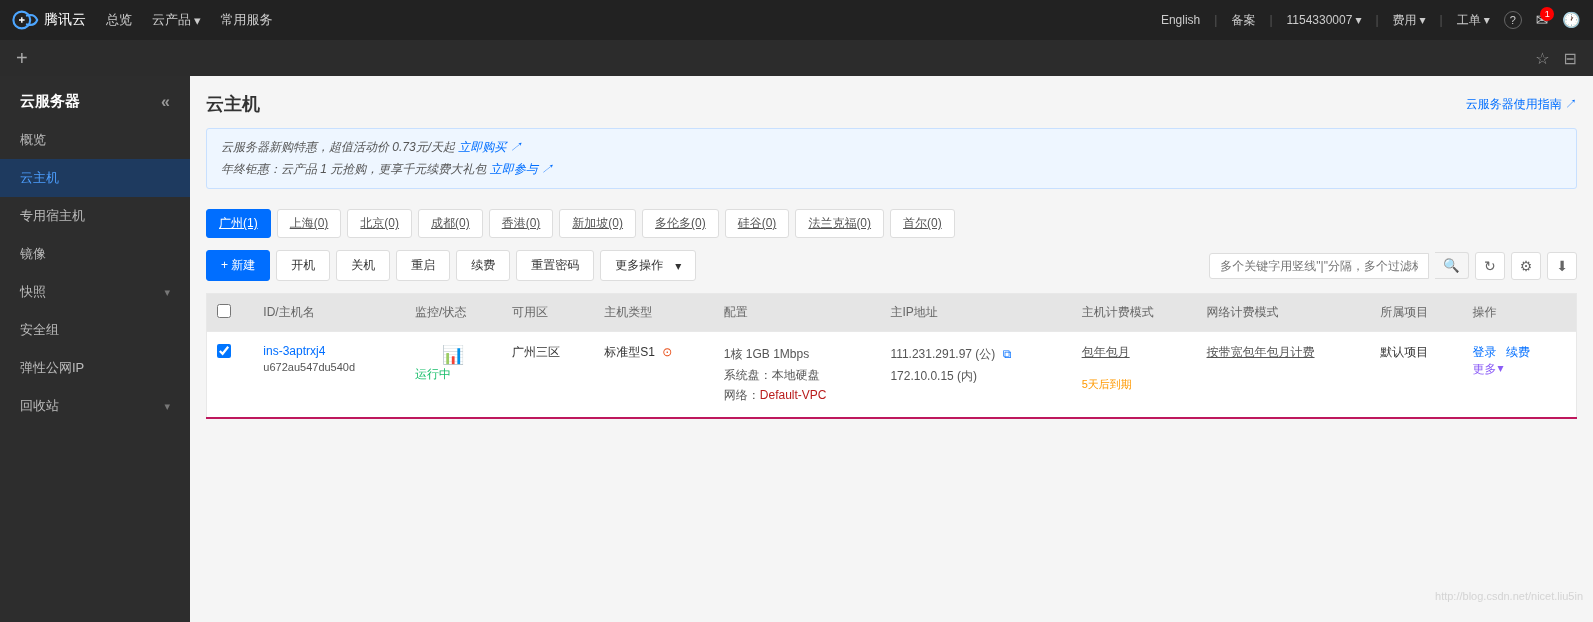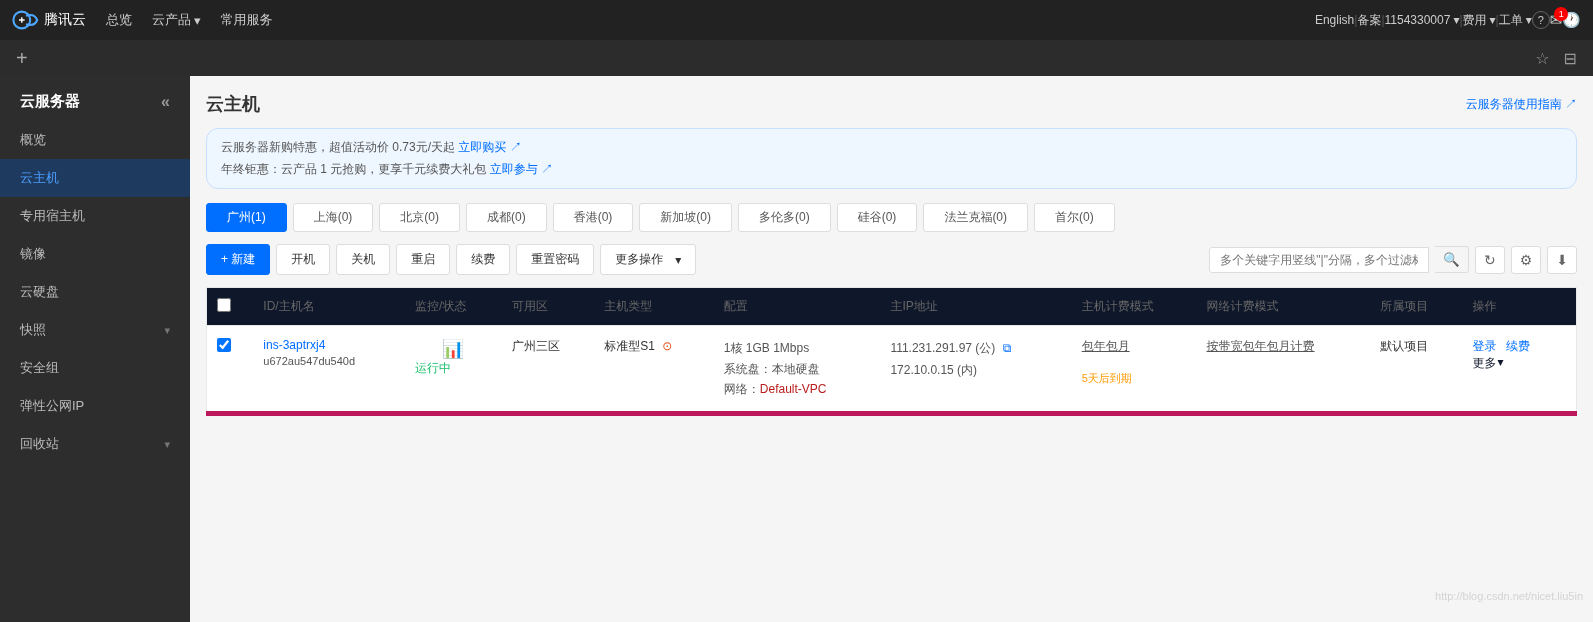--- a/index.html
+++ b/index.html
@@ -13,21 +13,21 @@
       display: flex;
       align-items: center;
       padding: 0 12px;
       color: #ccc;
       position: relative;
     }
     .top-nav-left { display: flex; align-items: center; gap: 20px; flex: 1; }
     .logo-area { display: flex; align-items: center; gap: 4px; color: #fff; font-size: 14px; }
     .logo-icon { width: 28px; height: 20px; }
     .nav-item { color: #ccc; font-size: 13px; cursor: pointer; display: flex; align-items: center; gap: 3px; }
-    .top-nav-right { display: flex; align-items: center; color: #ccc; font-size: 12px; }
+    .top-nav-right { display: flex; align-items: center; gap: 14px; color: #ccc; font-size: 12px; }
     .nav-divider { color: #555; }
     .top-nav-right .nav-item { font-size: 12px; }
     .badge-icon { position: relative; }
     .badge-dot { position: absolute; top: -4px; right: -6px; background: red; color: #fff; border-radius: 50%; width: 14px; height: 14px; font-size: 9px; display: flex; align-items: center; justify-content: center; }
 
     
     .toolbar-row {
       background: #2c2c2c;
       height: 36px;
       display: flex;
@@ -86,44 +86,46 @@
       justify-content: space-between;
       margin-bottom: 12px;
     }
     .page-title { font-size: 18px; font-weight: bold; color: #333; }
     .page-link { color: #006eff; font-size: 12px; text-decoration: none; cursor: pointer; }
 
     
     .promo-banner {
       background: #eef6ff;
       border: 1px solid #c8e0ff;
-      border-radius: 12px;
+      border-radius: 3px;
       padding: 8px 14px;
-      margin-bottom: 14px;
+      margin-bottom: 20px;
       font-size: 12px;
       color: #555;
       line-height: 1.8;
+      font-style: italic;
     }
     .promo-link { color: #006eff; cursor: pointer; }
 
     
     .region-tabs {
       display: flex;
       gap: 6px;
       margin-bottom: 12px;
       flex-wrap: wrap;
     }
     .region-tab {
-      padding: 5px 20px;
+      padding: 5px 12px;
       border: 1px solid #ddd;
       border-radius: 3px;
       cursor: pointer;
       background: #fff;
       font-size: 12px;
       color: #555;
+      text-decoration: underline;
     }
     .region-tab.active { background: #006eff; color: #fff; border-color: #006eff; }
 
     
     .action-bar {
       display: flex;
       align-items: center;
       gap: 6px;
       margin-bottom: 12px;
     }
@@ -139,35 +141,35 @@
       font-size: 12px;
       width: 220px;
       outline: none;
       color: #999;
     }
     .search-btn { background: #f5f5f5; border: 1px solid #ddd; border-left: none; border-radius: 0 3px 3px 0; padding: 5px 8px; cursor: pointer; }
     .icon-btn { background: #fff; border: 1px solid #ddd; border-radius: 3px; padding: 5px 8px; cursor: pointer; color: #666; }
 
     
     .vm-table { width: 100%; border-collapse: collapse; background: #fff; border: 1px solid #e8e8e8; font-size: 12px; }
-    .vm-table th { background: #0f172a; padding: 10px 10px; color: #666; text-align: left; border-bottom: 1px solid #e8e8e8; font-weight: normal; white-space: nowrap; }
-    .vm-table td { padding: 12px 10px; border-bottom: 5px solid #be185d; vertical-align: top; }
+    .vm-table th { background: #e5e5e5; padding: 10px 10px; color: #666; text-align: left; border-bottom: 1px solid #e8e8e8; font-weight: normal; white-space: nowrap; }
+    .vm-table td { padding: 12px 10px; border-bottom: 2px solid #be185d; vertical-align: top; }
     .checkbox { width: 14px; height: 14px; cursor: pointer; }
     .vm-id { color: #006eff; cursor: pointer; font-size: 12px; }
     .vm-name { color: #555; font-size: 11px; margin-top: 3px; }
     .status-running { color: #19be6b; font-size: 12px; }
     .monitor-icon { color: #888; font-size: 18px; text-align: center; }
     .config-text { font-size: 12px; color: #555; line-height: 1.7; }
     .config-link { color: #b91c1c; cursor: pointer; }
     .ip-text { color: #555; font-size: 12px; line-height: 1.8; }
     .ip-copy { color: #006eff; cursor: pointer; margin-left: 4px; }
     .expire-soon { color: #ff9900; font-size: 11px; margin-top: 16px; }
     .billing-text { font-size: 12px; color: #555; text-decoration: underline; }
     .action-links a { color: #006eff; text-decoration: none; cursor: pointer; margin-right: 6px; font-size: 12px; }
-    .more-link { color: #0f172a; cursor: pointer; font-size: 12px; display: flex; align-items: flex-start; gap: 1px; }
+    .more-link { color: #8b5cf6; cursor: pointer; font-size: 12px; display: flex; align-items: flex-start; gap: 1px; }
 
     
     .watermark { position: fixed; bottom: 20px; right: 10px; color: rgba(180,180,180,0.5); font-size: 11px; pointer-events: none; }
   </style>
 </head>
 <body>
 
 <div class="top-nav">
   <div class="top-nav-left">
     <div class="logo-area">
@@ -234,23 +236,20 @@
     <div class="sidebar-item active">
       <span>云主机</span>
     </div>
     <div class="sidebar-item">
       <span>专用宿主机</span>
     </div>
     <div class="sidebar-item">
       <span>镜像</span>
     </div>
     <div class="sidebar-item">
-      <span>云硬盘</span>
-    </div>
-    <div class="sidebar-item">
       <span>快照</span>
       <span class="sidebar-item-expand">▾</span>
     </div>
     <div class="sidebar-item">
       <span>安全组</span>
     </div>
     <div class="sidebar-item">
       <span>弹性公网IP</span>
     </div>
     <div class="sidebar-item">

